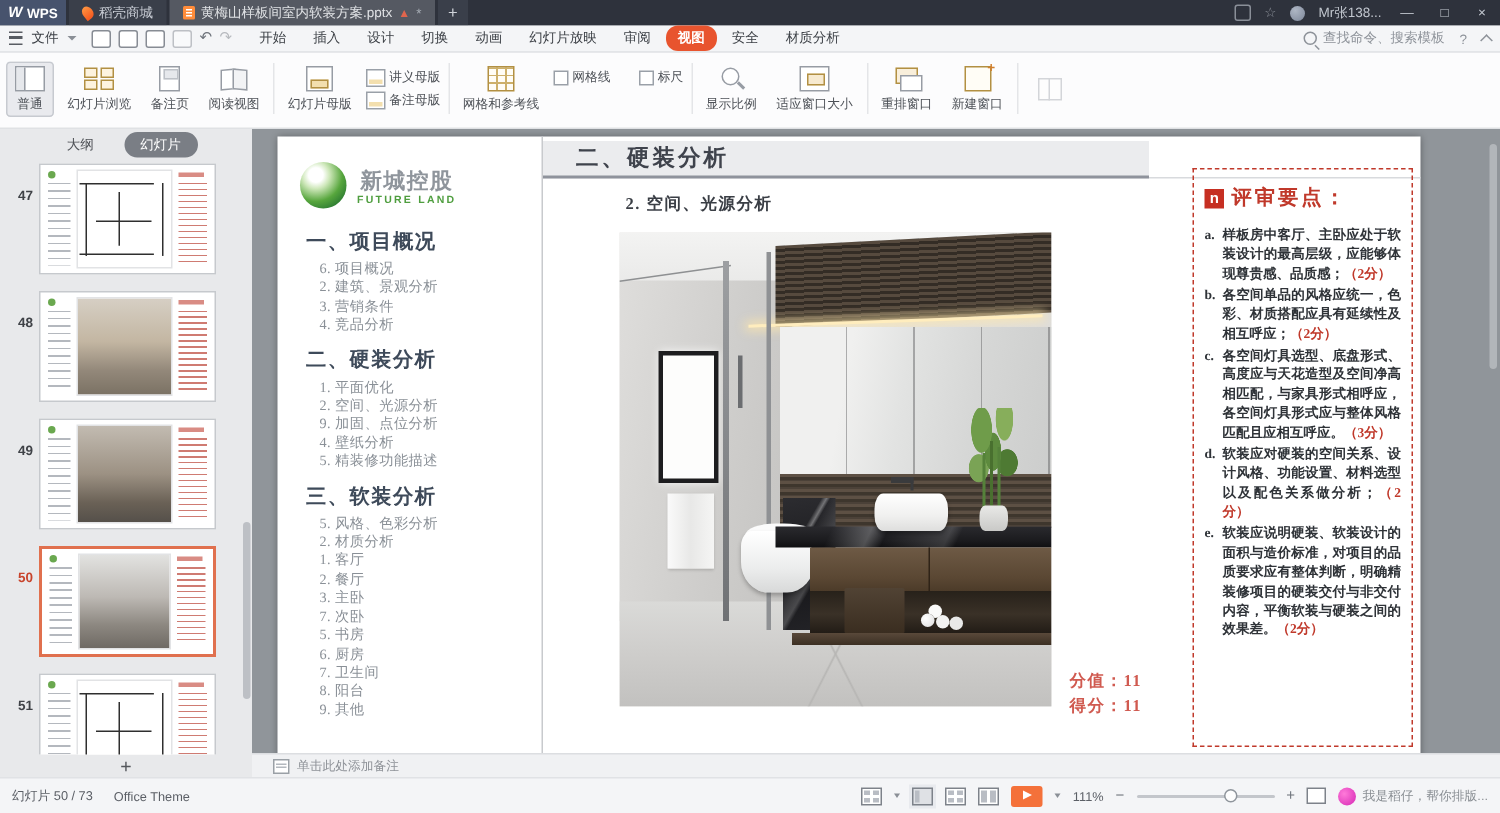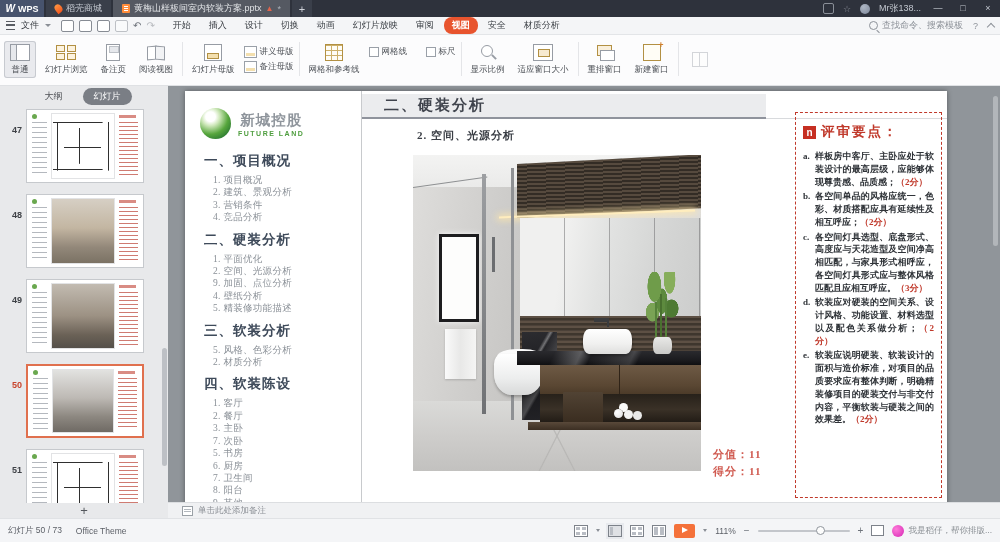--- a/index.html
+++ b/index.html
@@ -405,34 +405,33 @@
               <div class="logo-en">FUTURE LAND</div>
             </span>
           </div>
           <div class="vline"></div>
           <div class="s-header">二、硬装分析</div>
           <div class="s-header2"></div>
           <div class="s-sub">2.  空间、光源分析</div>
           <div class="outline">
 
           <div class="oh">一、项目概况</div>
-              <div class="oi">1.  项目概况</div>
+              <div class="oi">6.  项目概况</div>
               <div class="oi">2.  建筑、景观分析</div>
               <div class="oi">3.  营销条件</div>
               <div class="oi">4.  竞品分析</div>
               <div class="oh">二、硬装分析</div>
               <div class="oi">1.  平面优化</div>
               <div class="oi">2.  空间、光源分析</div>
               <div class="oi">9.  加固、点位分析</div>
               <div class="oi">4.  壁纸分析</div>
               <div class="oi">5.  精装修功能描述</div>
               <div class="oh">三、软装分析</div>
               <div class="oi">5.  风格、色彩分析</div>
               <div class="oi">2.  材质分析</div>
-              <div class="oh">四、软装陈设</div>
               <div class="oi">1.  客厅</div>
               <div class="oi">2.  餐厅</div>
               <div class="oi">3.  主卧</div>
               <div class="oi">7.  次卧</div>
               <div class="oi">5.  书房</div>
               <div class="oi">6.  厨房</div>
               <div class="oi">7.  卫生间</div>
               <div class="oi">8.  阳台</div>
               <div class="oi">9.  其他</div>
             </div>

